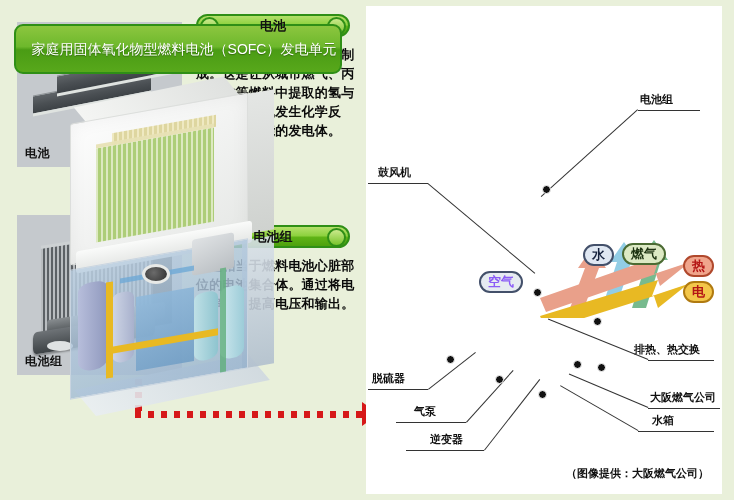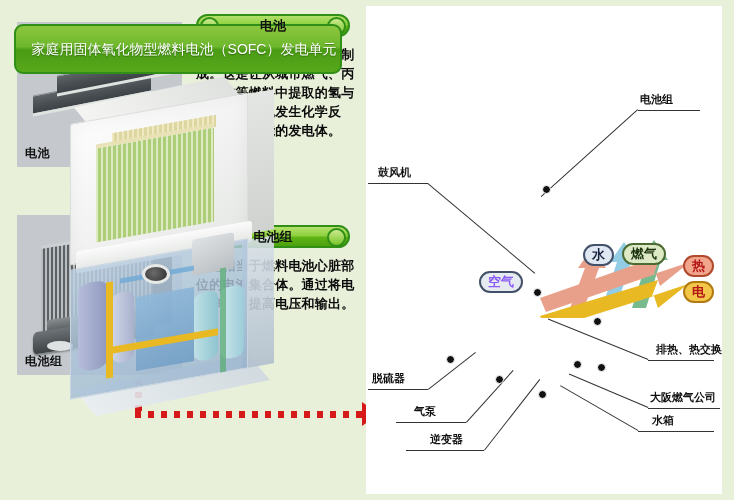--- a/index.html
+++ b/index.html
@@ -267,29 +267,30 @@
   <div class="callout" style="left:414px;top:404px;">气泵</div>
   <div class="uline" style="left:396px;top:422px;width:70px;"></div>
   <div class="leader" style="left:466px;top:422px;width:70px;transform:rotate(-48deg);"></div>
   <div class="dot" style="left:495px;top:375px;"></div>
 
   <div class="callout" style="left:430px;top:432px;">逆变器</div>
   <div class="uline" style="left:406px;top:450px;width:78px;"></div>
   <div class="leader" style="left:484px;top:450px;width:90px;transform:rotate:(-50deg);transform:rotate(-52deg);"></div>
   <div class="dot" style="left:538px;top:390px;"></div>
 
-  <div class="callout" style="left:656px;top:342px;">排热、热交换</div>
+  <div class="callout" style="left:634px;top:342px;">排热、热交换</div>
   <div class="uline" style="left:648px;top:360px;width:66px;"></div>
   <div class="leader" style="left:648px;top:360px;width:108px;transform:rotate(202deg);"></div>
   <div class="dot" style="left:593px;top:317px;"></div>
 
   <div class="callout" style="left:650px;top:390px;">大阪燃气公司</div>
   <div class="uline" style="left:648px;top:408px;width:72px;"></div>
   <div class="leader" style="left:648px;top:408px;width:86px;transform:rotate(203deg);"></div>
   <div class="dot" style="left:597px;top:363px;"></div>
 
   <div class="callout" style="left:652px;top:413px;">水箱</div>
   <div class="uline" style="left:638px;top:431px;width:76px;"></div>
   <div class="leader" style="left:638px;top:431px;width:90px;transform:rotate(210deg);"></div>
   <div class="dot" style="left:573px;top:360px;"></div>
 
+  <div id="credit">（图像提供：大阪燃气公司）</div>
 
 </div>
 
 </body></html>

